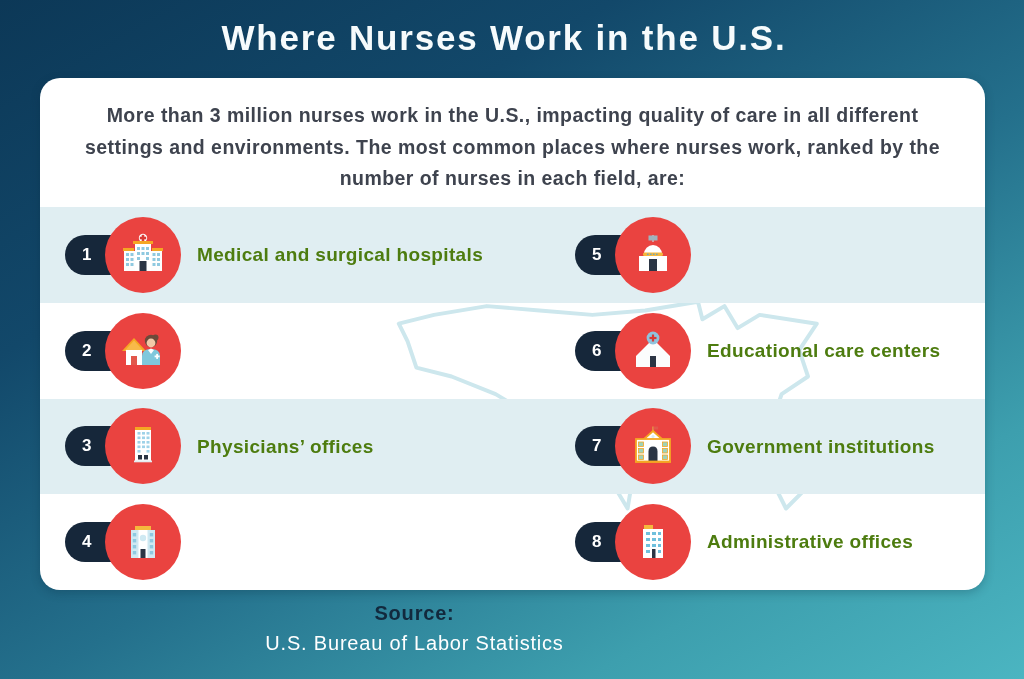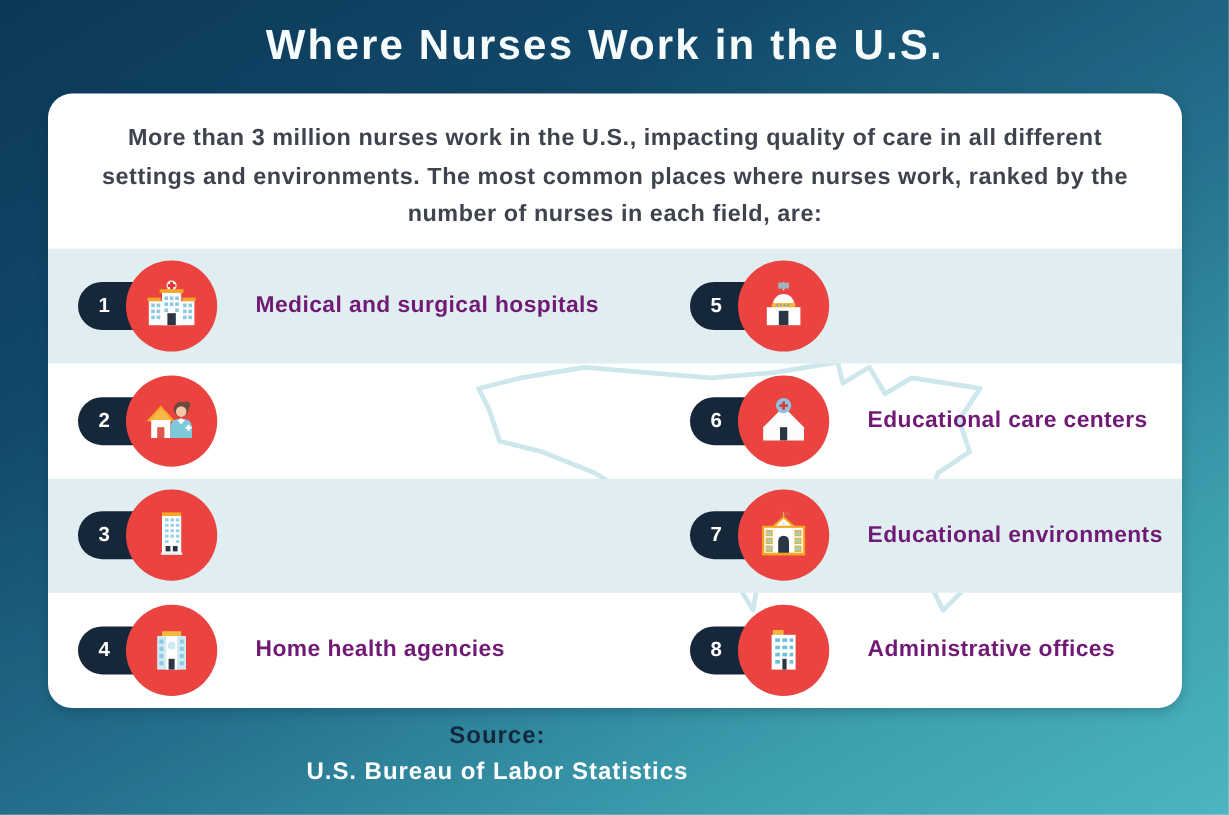--- a/index.html
+++ b/index.html
@@ -39,26 +39,26 @@
     display:flex; align-items:center; padding-left:17px;
     color:#ffffff; font-size:17px; font-weight:800; flex:0 0 auto;
     letter-spacing:0.5px;
   }
   .circle {
     width:76px; height:76px; border-radius:50%; background:#ea4340;
     margin-left:-60px; flex:0 0 auto; position:relative; z-index:1;
     display:flex; align-items:center; justify-content:center;
   }
   .label {
-    margin-left:32px; color:#701a75; font-size:19px; font-weight:700;
+    margin-left:16px; color:#4d7c0f; font-size:19px; font-weight:700;
     letter-spacing:0.35px; line-height:1.35; padding-right:6px; max-width:300px;
   }
   .source { position:absolute; left:0; top:602px; width:829px; text-align:center; }
   .source-label { color:#12293d; font-size:20px; font-weight:800; letter-spacing:0.8px; }
-  .source-value { color:#ffffff; font-size:20px; font-weight:700; letter-spacing:0.8px; margin-top:7px; }
+  .source-value { color:#ffffff; font-size:20px; font-weight:400; letter-spacing:0.8px; margin-top:7px; }
   svg { display:block; }
 </style>
 </head>
 <body>
 
 <div class="title">Where Nurses Work in the U.S.</div>
 
 <div class="card">
   <p class="intro">More than 3 million nurses work in the U.S., impacting quality of care in all different settings and environments. The most common places where nurses work, ranked by the number of nurses in each field, are:</p>
 
@@ -196,20 +196,21 @@
                 <rect x="21" y="21.5" width="3" height="2.6"></rect>
                 <rect x="25.5" y="21.5" width="3" height="2.6"></rect>
               <rect x="16.5" y="26" width="3" height="2.6"></rect>
                 <rect x="25.5" y="26" width="3" height="2.6"></rect>
             </g>
             <rect x="17" y="31" width="4" height="4.5" fill="#2b3544"></rect>
               <rect x="23" y="31" width="4" height="4.5" fill="#2b3544"></rect>
             <rect x="13" y="36.5" width="18" height="1.8" fill="#e4ecef"></rect>
           </svg>
         </div>
+        <div class="label">Physicians’ offices</div>
       </div>
       <div class="item">
         <div class="pill">
             <span>7</span>
           </div>
         <div class="circle">
           <svg width="44" height="44" viewBox="0 0 44 44">
             <rect x="21.4" y="2.5" width="1.2" height="6" fill="#e4b04a"></rect>
             <rect x="22.6" y="2.5" width="4.5" height="3" fill="#e2574c"></rect>
             <polygon points="12,16 22,7 32,16" fill="#ffffff" stroke="#f5a623" stroke-width="1.8" stroke-linejoin="round"></polygon>
@@ -220,21 +221,21 @@
                 <rect x="7.5" y="24.5" width="5" height="4.5"></rect>
                 <rect x="7.5" y="31" width="5" height="4.5"></rect>
               <rect x="31.5" y="18" width="5" height="4.5"></rect>
                 <rect x="31.5" y="24.5" width="5" height="4.5"></rect>
                 <rect x="31.5" y="31" width="5" height="4.5"></rect>
             </g>
             <path d="M17.5,38 L17.5,27.5 Q17.5,22.5 22,22.5 Q26.5,22.5 26.5,27.5 L26.5,38 Z" fill="#2b3544"></path>
             <rect x="4" y="36.6" width="36" height="1.8" fill="#f5a623"></rect>
           </svg>
         </div>
-        <div class="label">Educational environments</div>
+        <div class="label">Government institutions</div>
       </div>
     </div>
 
     <div class="band">
       <div class="item">
         <div class="pill">
             <span>4</span>
           </div>
         <div class="circle">
           <svg width="44" height="44" viewBox="0 0 44 44">
@@ -248,21 +249,20 @@
                 <rect x="11.8" y="31" width="3.4" height="3.4"></rect>
               <rect x="28.8" y="13" width="3.4" height="3.4"></rect>
                 <rect x="28.8" y="19" width="3.4" height="3.4"></rect>
                 <rect x="28.8" y="25" width="3.4" height="3.4"></rect>
                 <rect x="28.8" y="31" width="3.4" height="3.4"></rect>
             </g>
             <circle cx="22" cy="18" r="3.2" fill="#cfe9f2"></circle>
             <rect x="19.5" y="29" width="5" height="9" fill="#2b3544"></rect>
           </svg>
         </div>
-        <div class="label">Home health agencies</div>
       </div>
       <div class="item">
         <div class="pill">
             <span>8</span>
           </div>
         <div class="circle">
           <svg width="44" height="44" viewBox="0 0 44 44">
             <rect x="13" y="5" width="9" height="4" fill="#f5b73d"></rect>
             <rect x="12" y="9" width="20" height="29" fill="#ffffff"></rect>
             <g fill="#6fc0dd">

